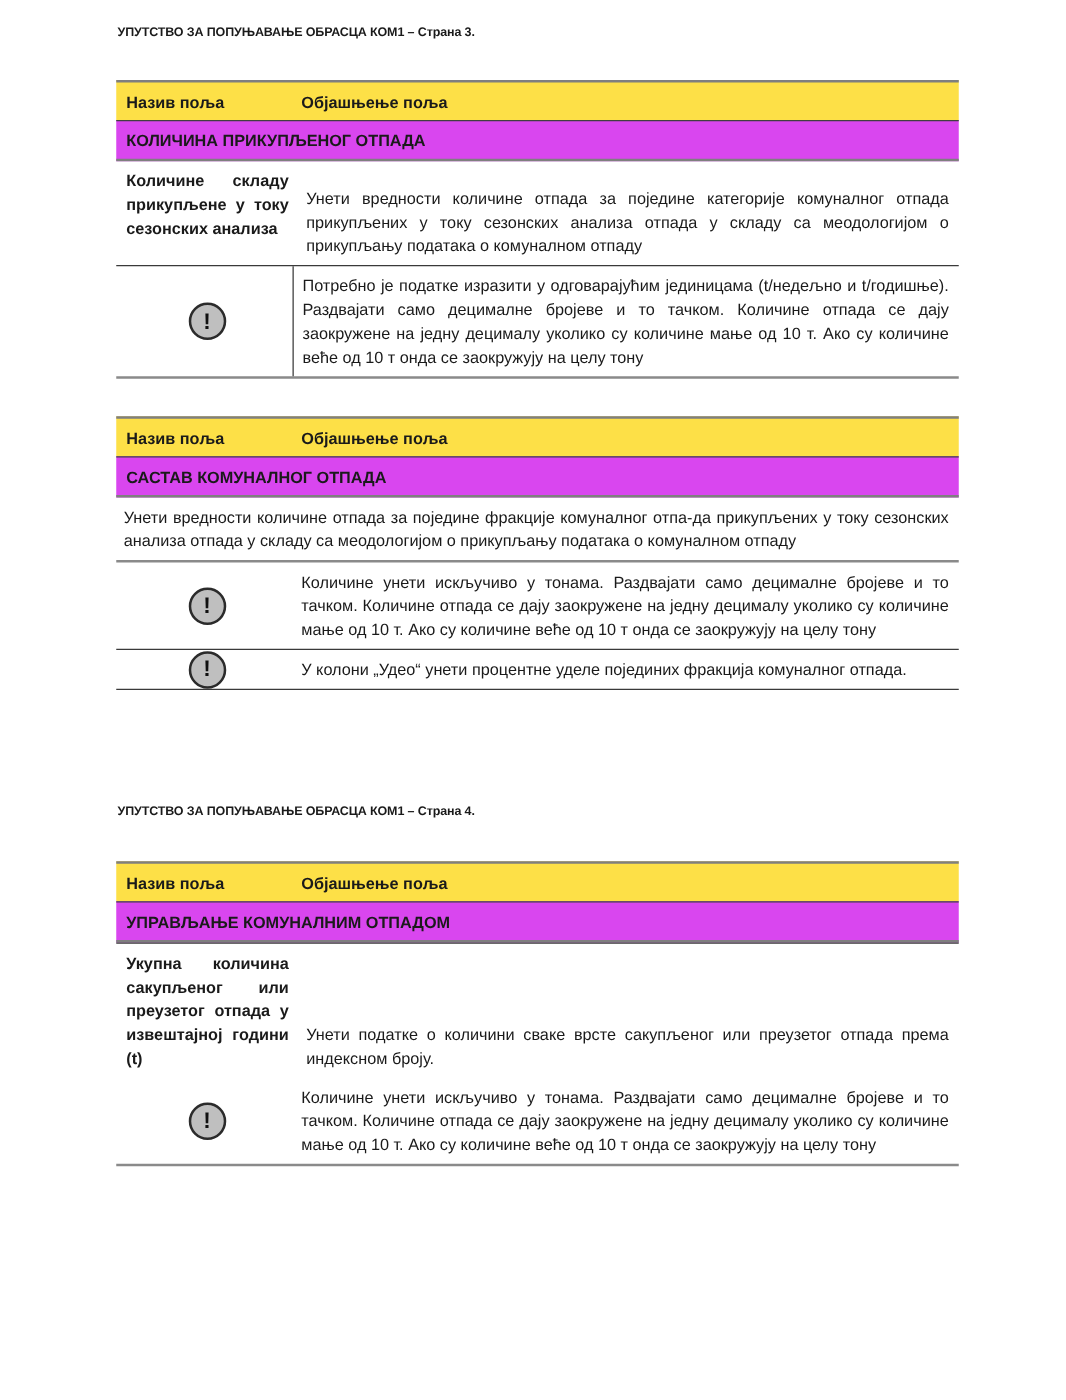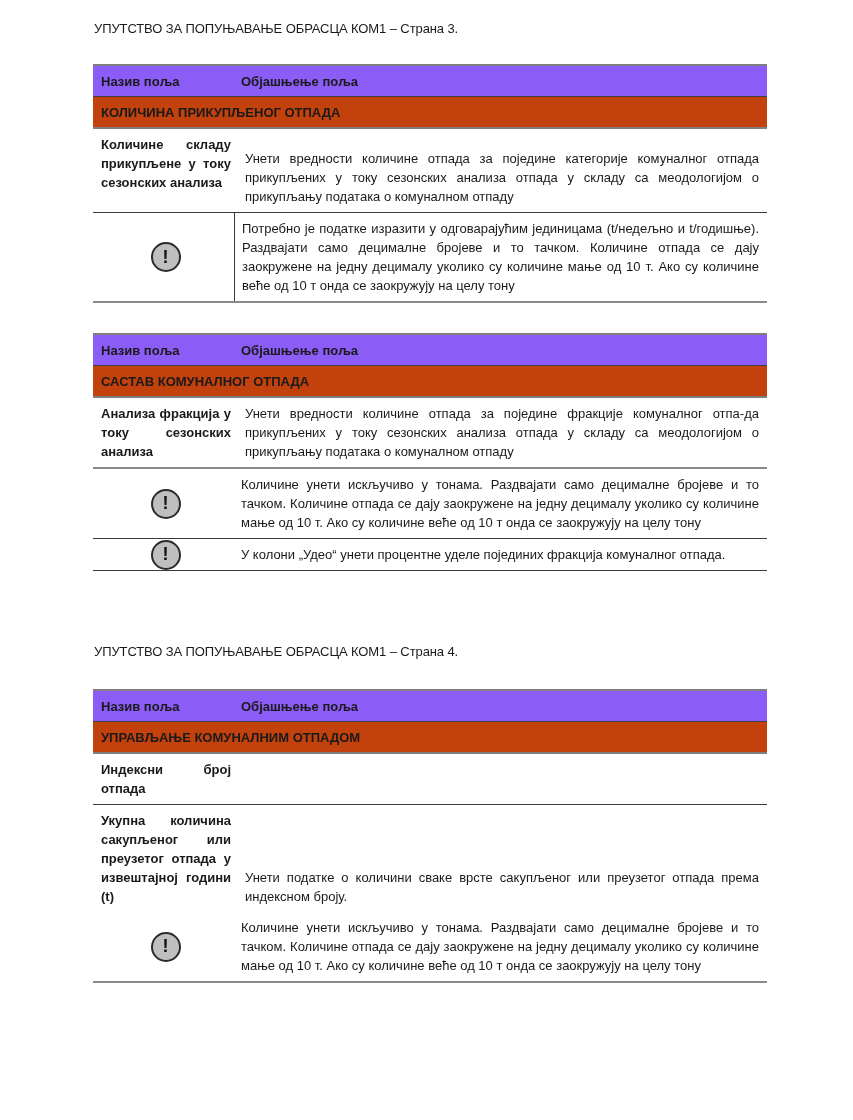--- a/index.html
+++ b/index.html
@@ -1,23 +1,23 @@
 <!DOCTYPE html>
 <html><head>
 <meta charset="utf-8">
 <style>
   html, body { margin:0; padding:0; background:#ffffff; }
   body { width:853px; height:1120px; position:relative; overflow:hidden;
          font-family:"Liberation Sans", sans-serif; color:#1a1a1a; }
-  .page-title { position:absolute; left:94px; font-weight:normal; font-size:13px; letter-spacing:-0.1px; }
+  .page-title { position:absolute; left:94px; font-weight:bold; font-size:10px; letter-spacing:-0.1px; }
   .tbl { position:absolute; left:93px; width:674px; font-size:13px; line-height:19px; }
-  .hdr { background:#8b5cf6; border-top:2px solid #7f7f7f; height:30px; display:flex; align-items:center; font-weight:bold; }
+  .hdr { background:#fde047; border-top:2px solid #7f7f7f; height:30px; display:flex; align-items:center; font-weight:bold; }
   .hdr .c1 { width:140px; padding-left:8px; }
   .hdr .c2 { padding-left:0; }
-  .sec { background:#c2410c; border-top:1px solid #404040; border-bottom:2px solid #7f7f7f; height:30px;
+  .sec { background:#d946ef; border-top:1px solid #404040; border-bottom:2px solid #7f7f7f; height:30px;
          display:flex; align-items:center; padding-left:8px; font-weight:bold; }
   .row { display:flex; border-bottom:1.5px solid #3a3a3a; }
   .row.light { border-bottom:2px solid #8a8a8a; }
   .row.nob { border-bottom:none; }
   .row .lbl { width:130px; padding:6px 8px 6px 8px; font-weight:bold; text-align:justify; text-align-last:left; box-sizing:content-box; }
   .row .txt { flex:1; padding:6px 8px 6px 6px; text-align:justify; }
   .row .icn { width:137px; display:flex; align-items:center; justify-content:center; padding-left:4px; }
   .row .icn.div { border-right:1px solid #3a3a3a; }
   .row .ntxt { flex:1; padding:6px 8px 6px 7px; text-align:justify; }
   .mid { display:flex; align-items:flex-end; }
@@ -49,21 +49,20 @@
   </div>
 </div>
 
 <div class="tbl" style="top:333px">
   <div class="hdr">
     <span class="c1">Назив поља</span>
     <span class="c2">Објашњење поља</span>
   </div>
   <div class="sec">САСТАВ КОМУНАЛНОГ ОТПАДА</div>
   <div class="row light">
-    <div class="lbl">Анализа фракција у току сезонских анализа</div>
     <div class="txt">Унети вредности количине отпада за поједине фракције комуналног отпа-да прикупљених у току сезонских анализа отпада у складу са меодологијом о прикупљању података о комуналном отпаду</div>
   </div>
   <div class="row">
     <div class="icn">
       <div class="warn">!</div>
     </div>
     <div class="ntxt">Количине унети искључиво у тонама. Раздвајати само децималне бројеве и то тачком. Количине отпада се дају заокружене на једну децималу уколико су количине мање од 10 т. Ако су количине веће од 10 т онда се заокружују на целу тону</div>
   </div>
   <div class="row">
     <div class="icn">
@@ -75,21 +74,20 @@
 
 <div class="page-title" style="top:644px">УПУТСТВО ЗА ПОПУЊАВАЊЕ ОБРАСЦА КОМ1 – Страна 4.</div>
 
 <div class="tbl" style="top:689px">
   <div class="hdr">
     <span class="c1">Назив поља</span>
     <span class="c2">Објашњење поља</span>
   </div>
   <div class="sec">УПРАВЉАЊЕ КОМУНАЛНИМ ОТПАДОМ</div>
   <div class="row">
-    <div class="lbl">Индексни број отпада</div>
   </div>
   <div class="row nob">
     <div class="lbl">Укупна количина сакупљеног или преузетог отпада у извештајној години (t)</div>
     <div class="txt mid">
         <span>Унети податке о количини сваке врсте сакупљеног или преузетог отпада према индексном броју.</span>
       </div>
   </div>
   <div class="row light">
     <div class="icn">
       <div class="warn">!</div>

